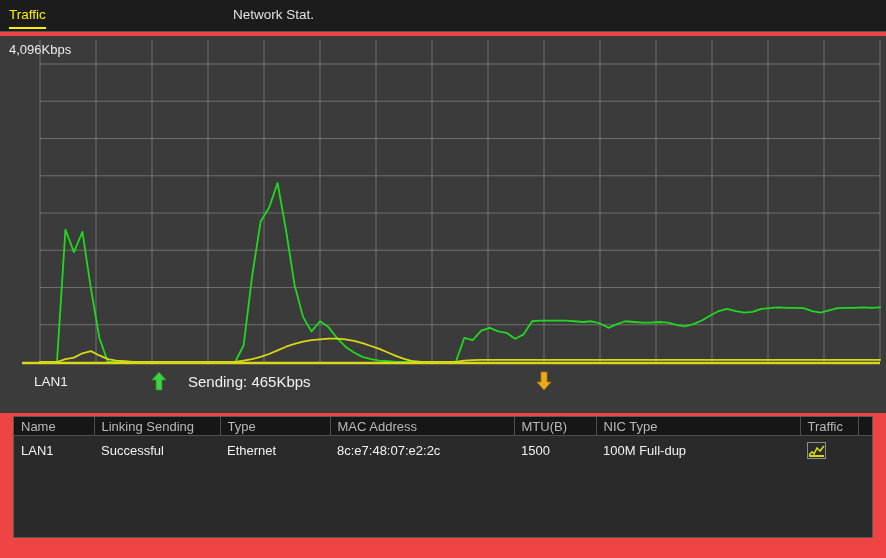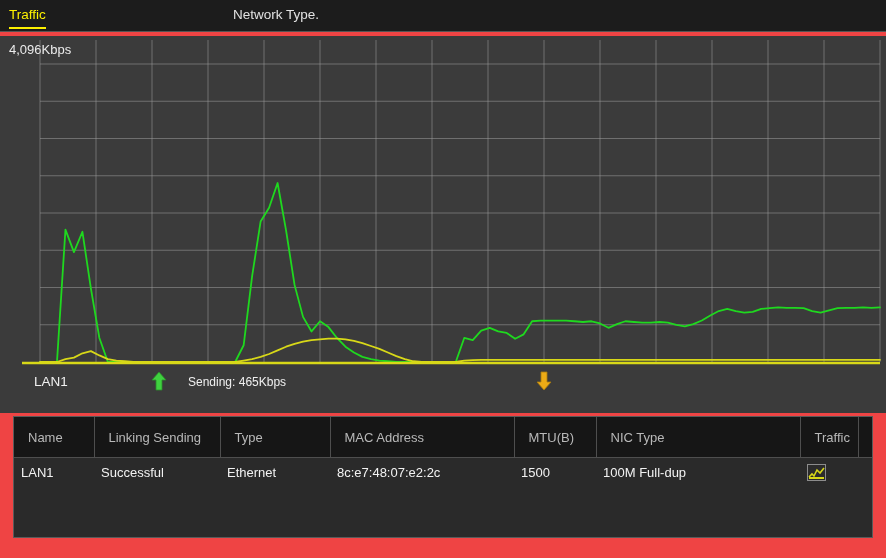--- a/index.html
+++ b/index.html
@@ -96,21 +96,21 @@
     position: absolute;
     top: 6px;
     width: 16px;
     height: 20px;
   }
   #arrow-up   { left: 151px; }
   #arrow-down { left: 536px; }
   .legend-text {
     position: absolute;
     top: 8px;
-    font-size: 12px;
+    font-size: 15px;
     line-height: 18px;
     color: #f0f0f0;
     white-space: nowrap;
   }
   #sending-text   { left: 188px; }
   #receiving-text { left: 573px; }
 
   
   .table-wrap {
     position: absolute;
@@ -125,22 +125,22 @@
     width: 100%;
     border-collapse: collapse;
     table-layout: fixed;
     font-size: 13px;
   }
   table.nic th {
     background: #161616;
     color: #b9b9b9;
     font-weight: normal;
     text-align: left;
-    height: 40px;
-    padding: 0 0 0 14px;
+    height: 18px;
+    padding: 0 0 0 7px;
     border-right: 1px solid #4e4e4e;
     border-bottom: 1px solid #4e4e4e;
     white-space: nowrap;
     overflow: hidden;
   }
   table.nic th:last-child { border-right: none; }
   table.nic td {
     background: #2a2a2a;
     color: #f2f2f2;
     height: 28px;
@@ -165,21 +165,21 @@
     height: 69px;
   }
 </style>
 </head>
 <body>
 
 <div id="app">
 
   <div class="tabbar">
     <div class="tab active" id="tab-traffic">Traffic</div>
-    <div class="tab" id="tab-netstat">Network Type.</div>
+    <div class="tab" id="tab-netstat">Network Stat.</div>
   </div>
 
   <div class="chart-wrap">
     <div class="axis-label">4,096Kbps</div>
     <div class="plot">
       <svg id="plot-svg" width="886" height="333" viewBox="0 0 886 333">
           <line x1="40" y1="4" x2="40" y2="326" stroke="#9a9a9a" stroke-width="1" opacity="0.55"></line>
           <line x1="96" y1="4" x2="96" y2="326" stroke="#9a9a9a" stroke-width="1" opacity="0.55"></line>
           <line x1="152" y1="4" x2="152" y2="326" stroke="#9a9a9a" stroke-width="1" opacity="0.55"></line>
           <line x1="208" y1="4" x2="208" y2="326" stroke="#9a9a9a" stroke-width="1" opacity="0.55"></line>

